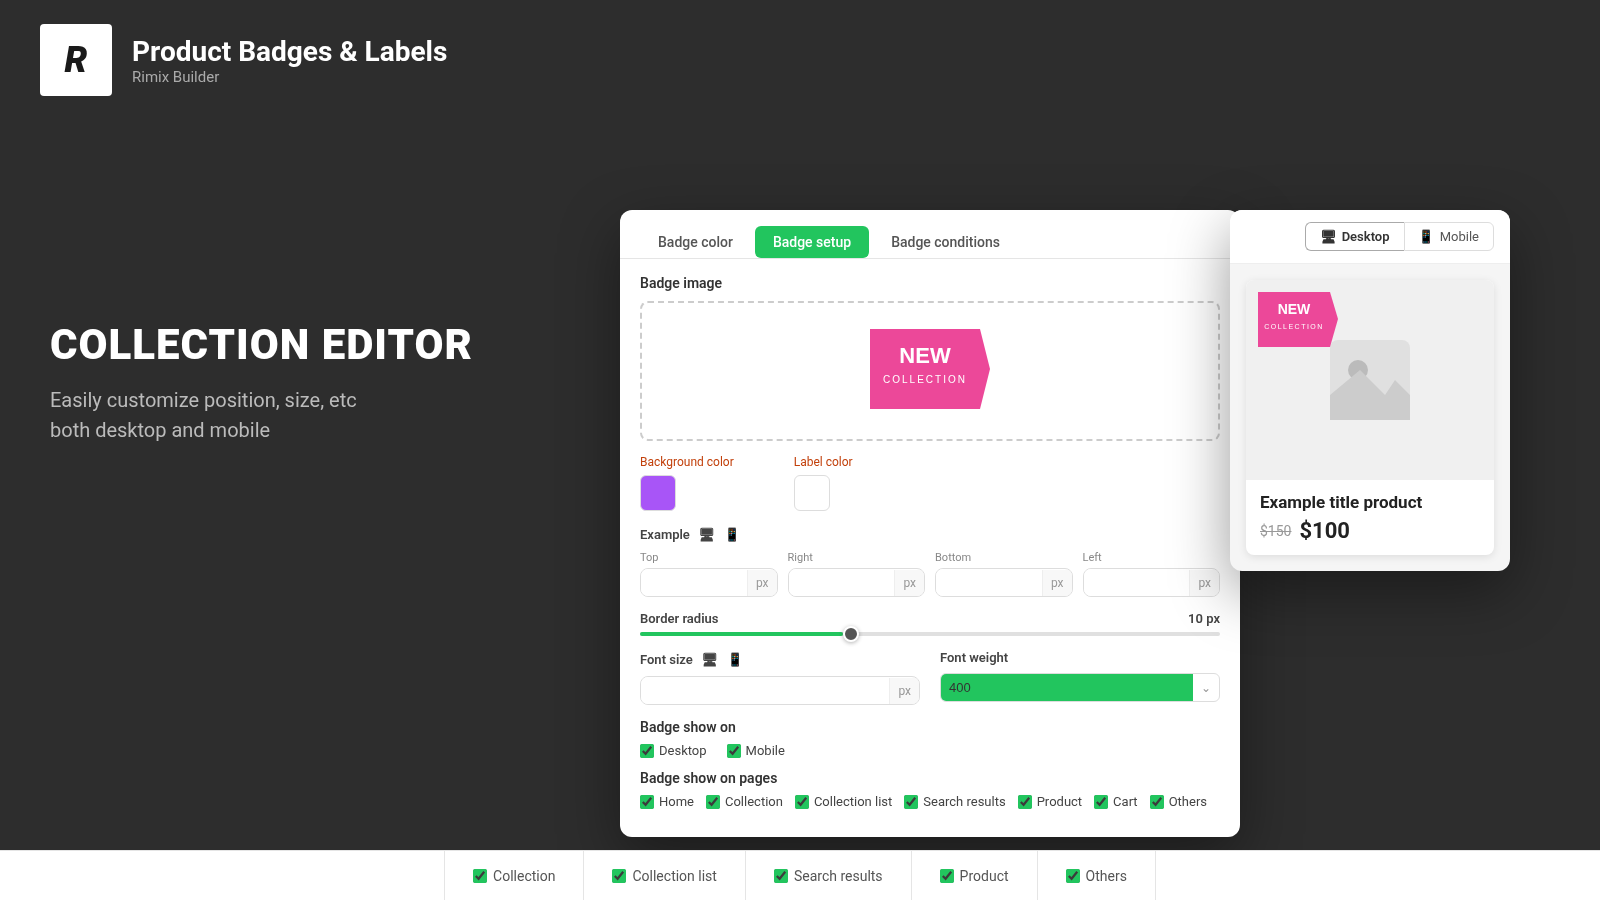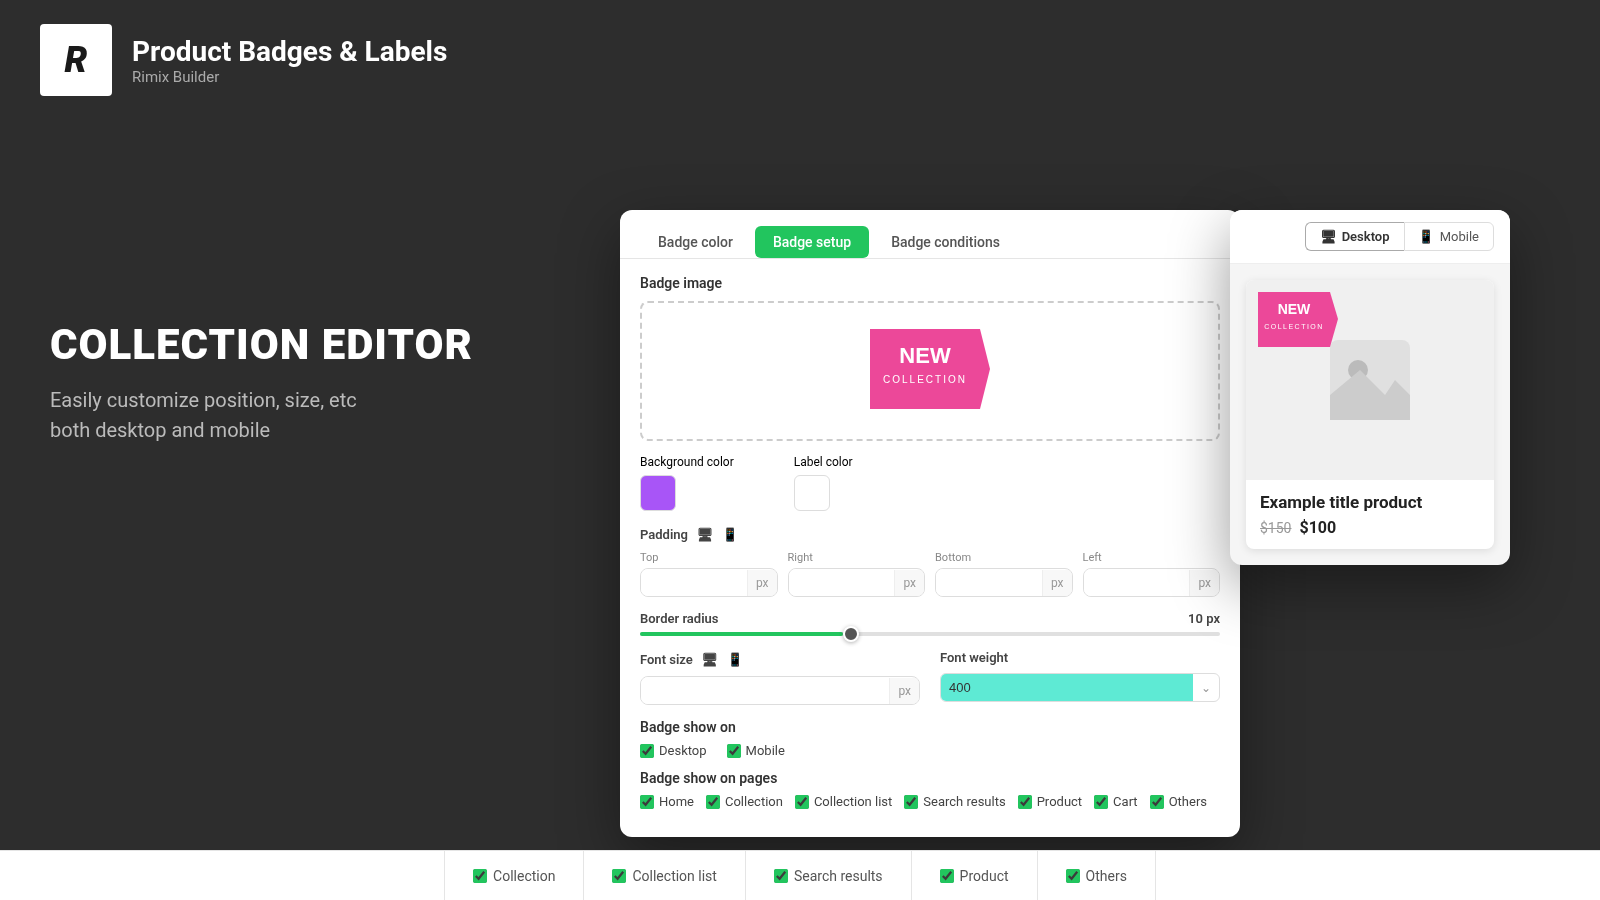--- a/index.html
+++ b/index.html
@@ -120,21 +120,21 @@
     
     .color-row {
       display: flex;
       gap: 60px;
       margin-top: 14px;
       margin-bottom: 14px;
     }
     .color-item label {
       display: block;
       font-size: 12px;
-      color: #000000;
+      color: #c2410c;
       margin-bottom: 6px;
     }
     .color-swatch {
       width: 36px;
       height: 36px;
       border-radius: 6px;
       border: 1px solid #ddd;
     }
     .color-swatch.purple { background: #a855f7; }
     .color-swatch.white { background: #fff; }
@@ -256,21 +256,21 @@
       border-radius: 6px;
       overflow: hidden;
     }
     .font-weight-select select {
       border: none;
       outline: none;
       padding: 6px 8px;
       font-size: 13px;
       width: 100%;
       color: #333;
-      background: #5eead4;
+      background: #22c55e;
       appearance: none;
     }
     .select-arrow {
       padding: 6px 8px;
       color: #999;
       font-size: 12px;
     }
 
     
     .line-height-slider .slider-fill {
@@ -396,21 +396,21 @@
       gap: 8px;
       align-items: center;
     }
     .price-old {
       color: #999;
       text-decoration: line-through;
       font-size: 14px;
     }
     .price-new {
       color: #222;
-      font-size: 16px;
+      font-size: 22px;
       font-weight: 700;
     }
 
     
     .bottom-nav {
       position: absolute;
       bottom: 0;
       left: 0;
       right: 0;
       height: 50px;
@@ -494,21 +494,21 @@
         <div class="color-swatch purple"></div>
       </div>
       <div class="color-item">
         <label>Label color</label>
         <div class="color-swatch white"></div>
       </div>
     </div>
 
     <div class="padding-section">
       <div class="padding-label-row">
-        <span>Padding</span>
+        <span>Example</span>
         <span class="device-icon">🖥</span>
         <span class="device-icon">📱</span>
       </div>
       <div class="padding-fields">
         <div class="field-group">
           <label>Top</label>
           <div class="px-input">
             <input type="text" style="">
             <span class="unit">px</span>
           </div>

